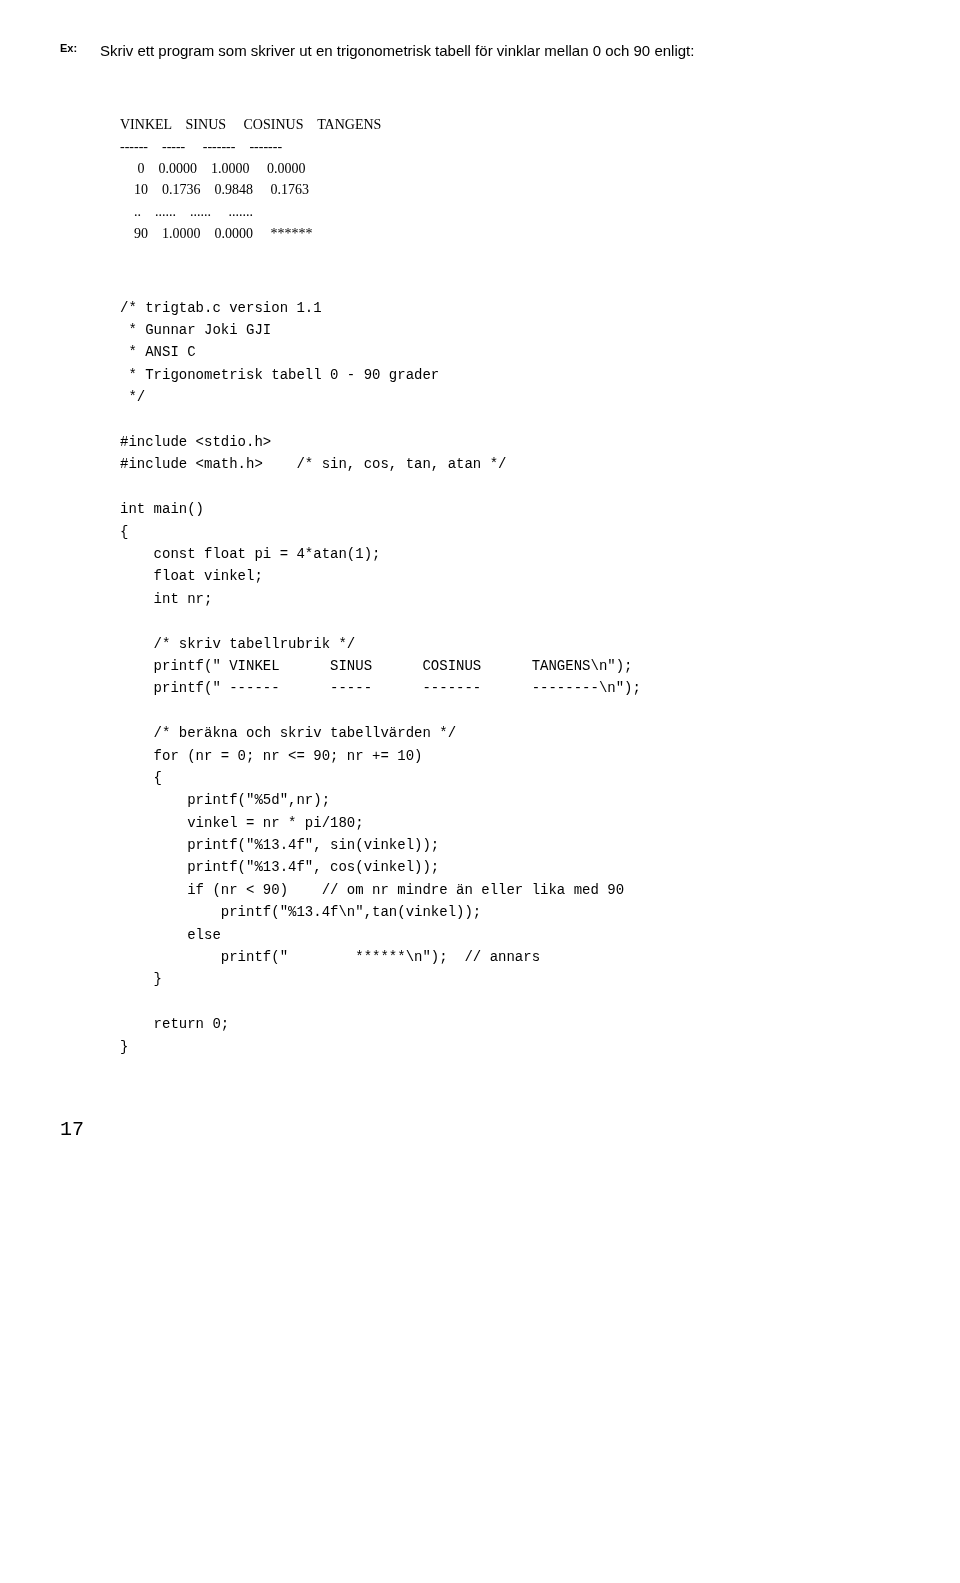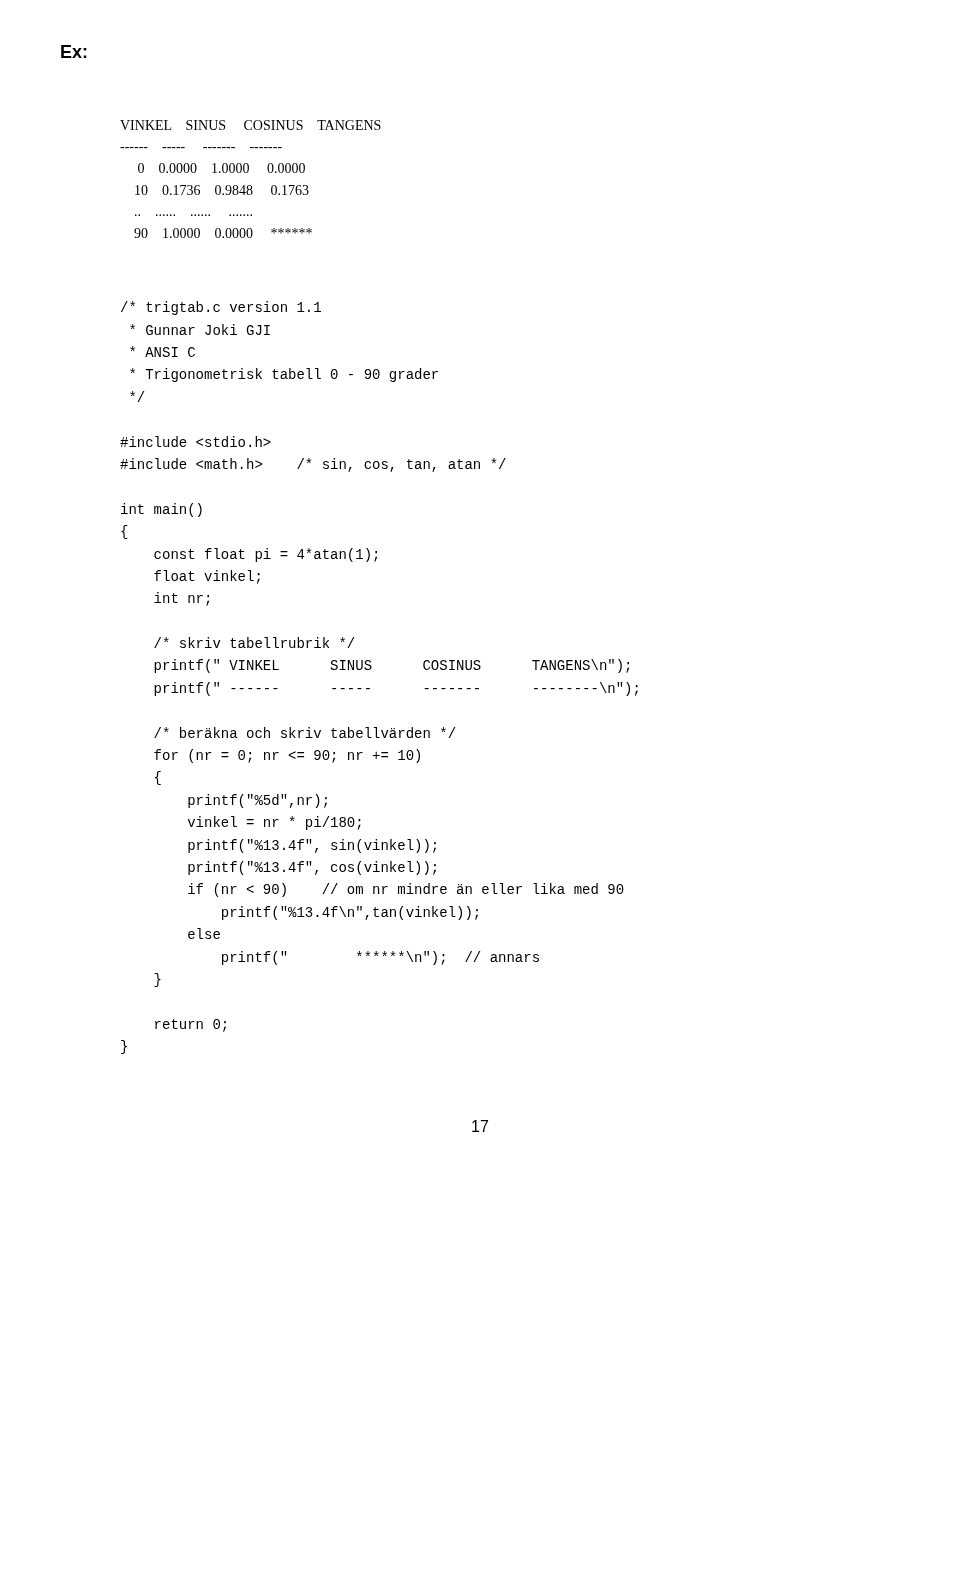--- a/index.html
+++ b/index.html
@@ -17,21 +17,21 @@
       padding: 40px 60px 60px 60px;
     }
     .header-section {
       display: flex;
       flex-direction: row;
       gap: 0;
       margin-bottom: 20px;
     }
     .ex-label {
       font-family: Arial, sans-serif;
-      font-size: 18px;
+      font-size: 11px;
       font-weight: bold;
       min-width: 40px;
       padding-top: 2px;
     }
     .header-text {
       font-family: Arial, sans-serif;
       font-size: 15px;
       line-height: 1.5;
     }
     .table-output {
@@ -42,31 +42,31 @@
       white-space: pre;
     }
     .code-block {
       font-family: 'Courier New', Courier, monospace;
       font-size: 14px;
       line-height: 1.6;
       margin-left: 60px;
       white-space: pre;
     }
     .page-number {
-      text-align: center;
-      font-family: Liberation Sans, sans-serif;
-      font-size: 16px;
+      font-family: Liberation Mono, monospace;
+      font-size: 20px;
       margin-top: 60px;
     }
   </style>
 </head>
 <body>
 
 <div class="header-section">
   <span class="ex-label">Ex:</span>
+  <span class="header-text">Skriv ett program som skriver ut en trigonometrisk tabell för vinklar mellan 0 och 90 enligt:</span>
 </div>
 
 <div class="table-output">
 <span>VINKEL    SINUS     COSINUS    TANGENS
 ------    -----     -------    -------
      0    0.0000    1.0000     0.0000
     10    0.1736    0.9848     0.1763
     ..    ......    ......     .......
     90    1.0000    0.0000     ******</span>
 </div>

